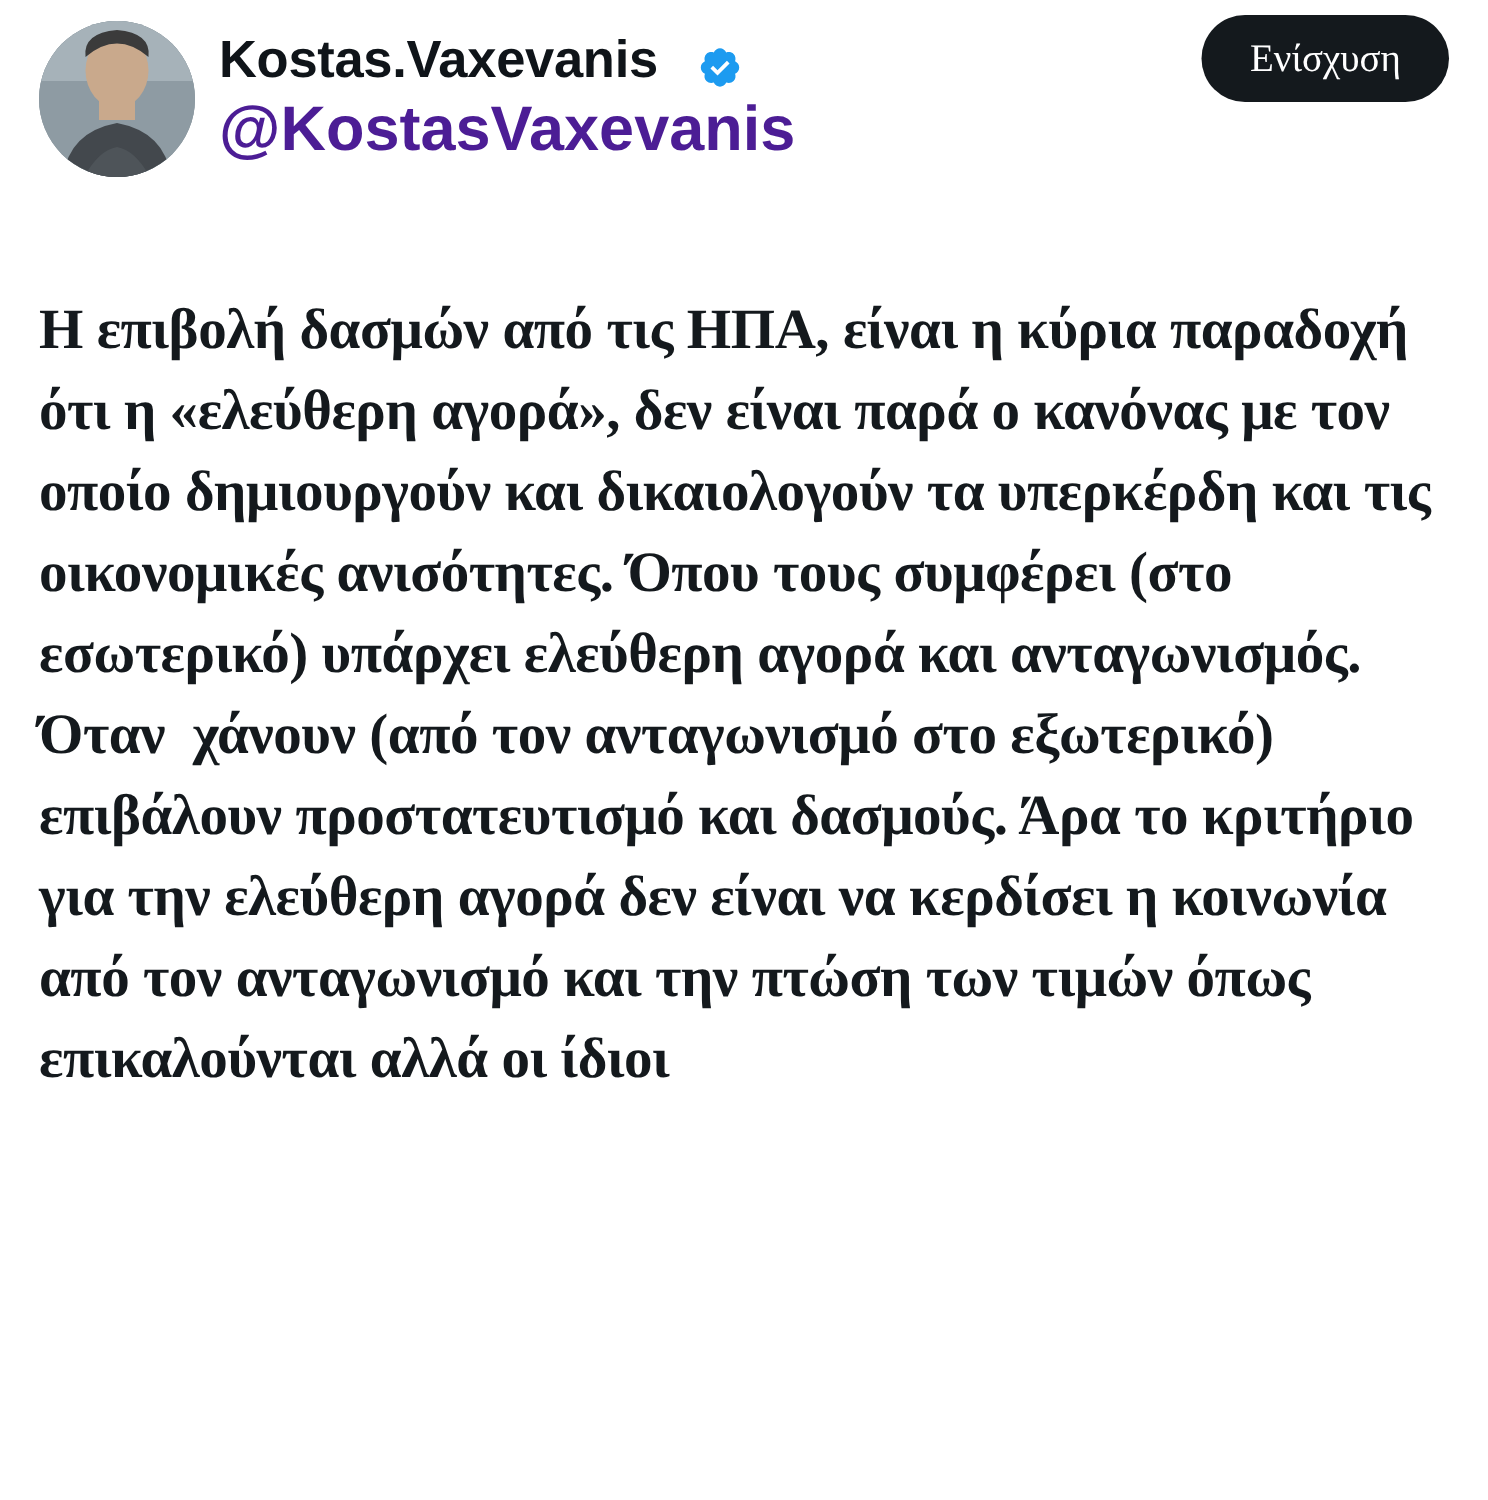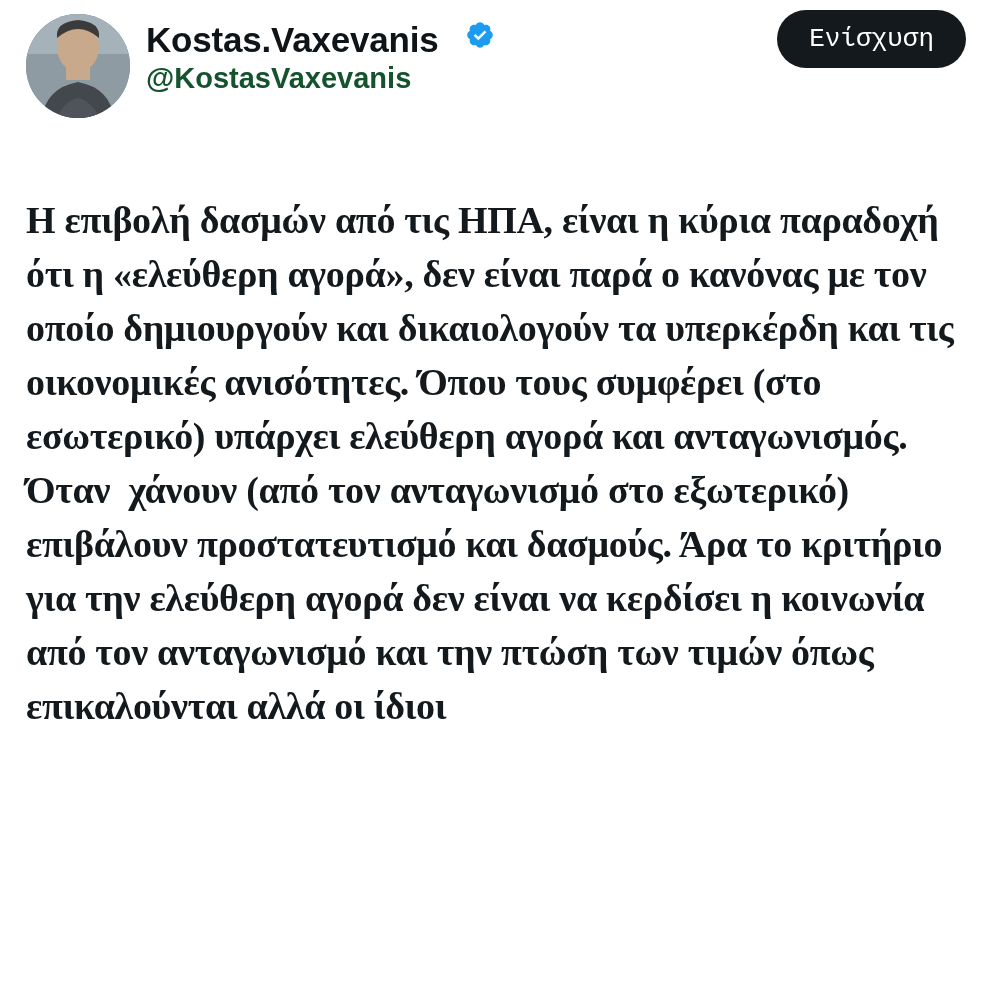--- a/index.html
+++ b/index.html
@@ -40,53 +40,53 @@
   .identity {
     display: flex;
     flex-direction: column;
     justify-content: flex-start;
     padding-top: 6px;
     flex: 1 1 auto;
     min-width: 0;
   }
   .name-row {
     display: flex;
-    align-items: flex-start;
+    align-items: flex-end;
     gap: 26px;
   }
   .display-name {
     font-size: 35px;
     font-weight: bold;
     color: #0f1419;
     letter-spacing: -0.2px;
     white-space: nowrap;
   }
   .verified {
     width: 30px;
     height: 30px;
     flex: 0 0 30px;
     display: inline-block;
   }
   .verified svg { display: block; width: 30px; height: 30px; }
   .handle {
-    font-size: 29px;
+    font-size: 42px;
     font-weight: bold;
-    color: #14532d;
+    color: #4c1d95;
     margin-top: 2px;
     white-space: nowrap;
   }
   .boost-button {
     position: absolute;
     top: 10px;
     right: 26px;
     background: #14191d;
     color: #ffffff;
     border: none;
     border-radius: 30px;
-    font-family: Liberation Mono, monospace;
+    font-family: Liberation Serif, serif;
     font-size: 26px;
     font-weight: normal;
     padding: 16px 32px;
     line-height: 1;
     cursor: pointer;
     text-align: center;
   }
   .tweet-body {
     margin-top: 62px;
     font-size: 38px;

